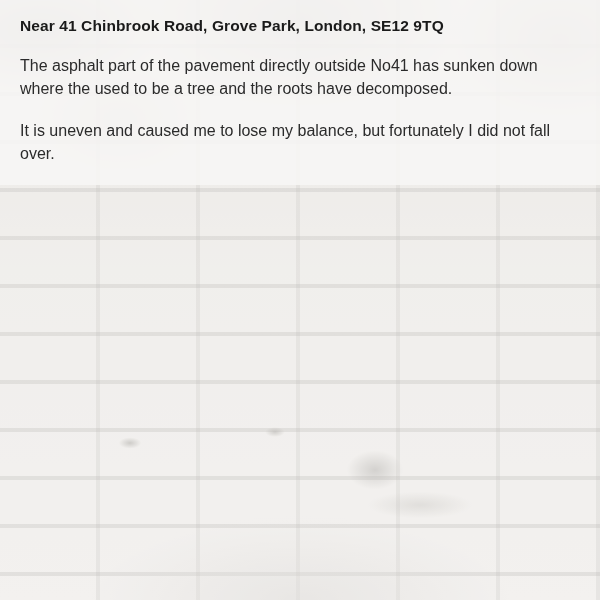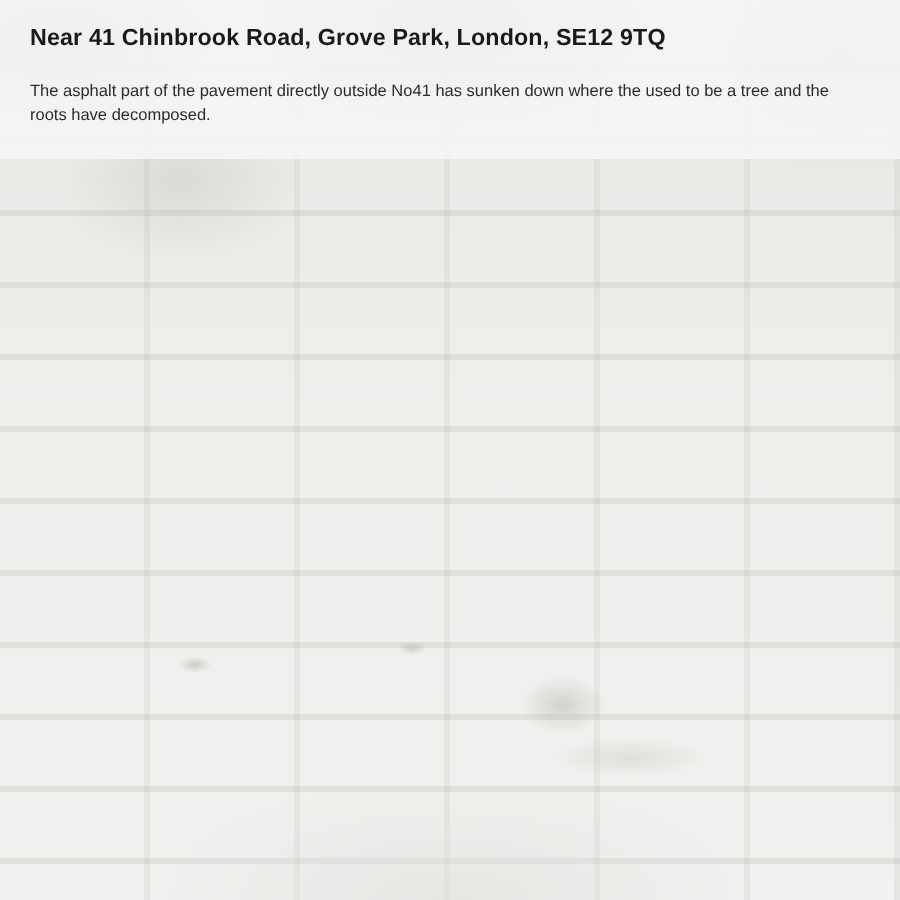--- a/index.html
+++ b/index.html
@@ -79,21 +79,21 @@
   }
   .title {
     font-size: 15.5px;
     font-weight: bold;
     color: #1a1a1a;
     line-height: 1.3;
     margin: 0 0 18px 0;
     letter-spacing: 0.1px;
   }
   .body-text p {
-    font-size: 11px;
+    font-size: 16px;
     color: #2b2b2b;
     line-height: 1.45;
     margin: 0 0 18px 0;
   }
   .body-text p:last-child {
     margin-bottom: 0;
   }
 </style>
 </head>
 <body>
@@ -101,16 +101,17 @@
 <div class="report-card">
 
   <div class="photo-bg"></div>
   <div class="photo-wash"></div>
 
   <div class="overlay">
     <h1 class="title">Near 41 Chinbrook Road, Grove Park, London, SE12 9TQ</h1>
 
     <div class="body-text">
       <p>The asphalt part of the pavement directly outside No41 has sunken down where the used to be a tree and the roots have decomposed.</p>
+      <p>It is uneven and caused me to lose my balance, but fortunately I did not fall over.</p>
     </div>
   </div>
 
 </div>
 
 </body></html>

